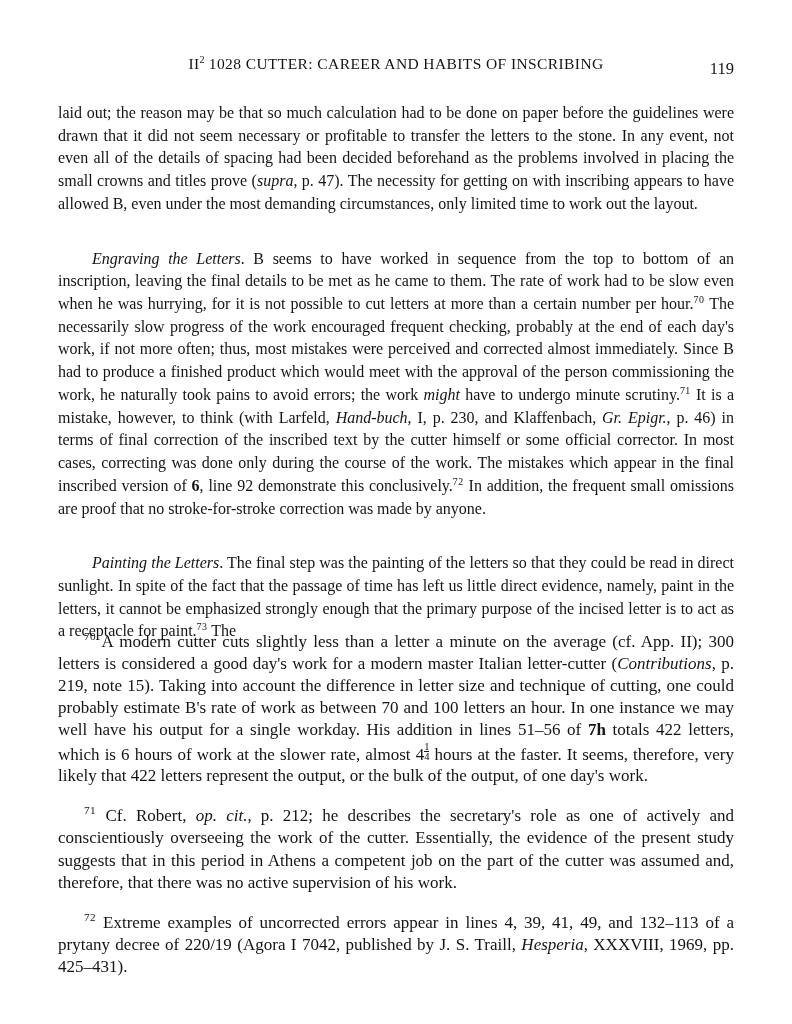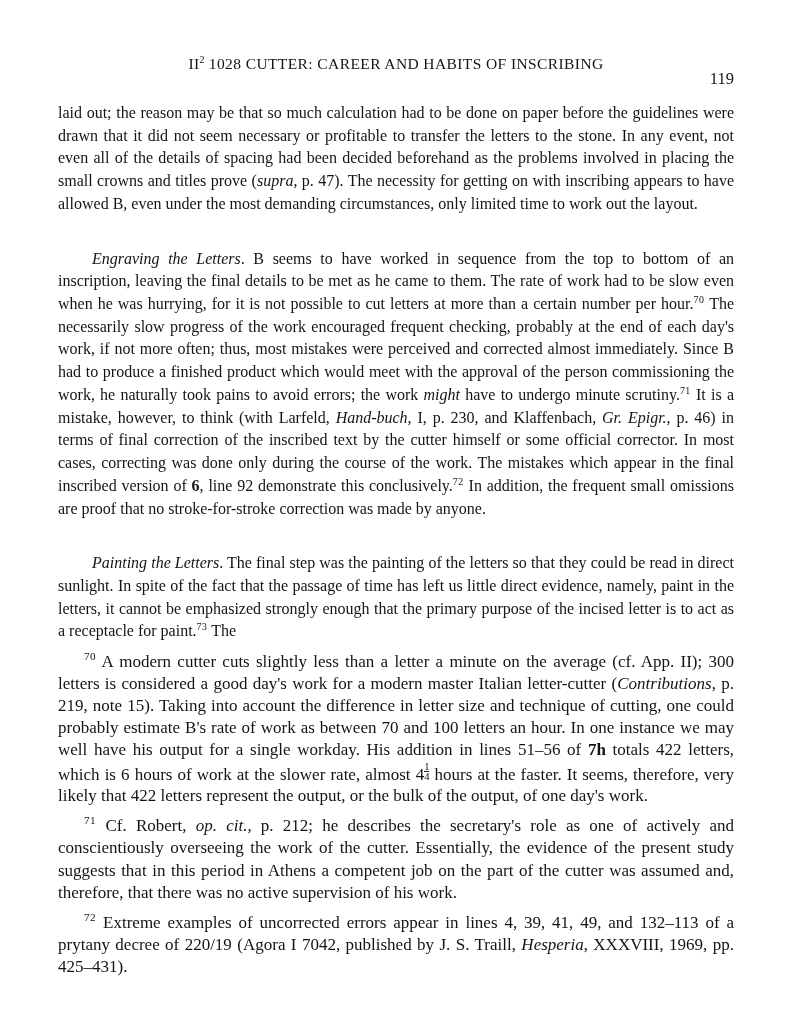--- a/index.html
+++ b/index.html
@@ -36,21 +36,21 @@
     white-space: nowrap;
   }
   .runninghead-title .sup {
     font-size: 10px;
     vertical-align: super;
     letter-spacing: 0;
   }
   .page-number {
     position: absolute;
     right: 0;
-    top: 15px;
+    top: 5px;
     font-size: 16.5px;
   }
   
   .body-text p {
     margin: 0;
     font-size: 16px;
     line-height: 1.42;
     text-align: justify;
     text-justify: inter-word;
     hyphens: manual;
@@ -85,21 +85,21 @@
     right: 58px;
     bottom: 46px;
   }
   .footnotes p {
     margin: 0;
     font-size: 17px;
     line-height: 1.3;
     text-align: justify;
   }
   .footnotes p + p {
-    margin-top: 8px;
+    margin-top: 18px;
   }
   .footnotes p .fn-indent {
     display: inline-block;
     width: 26px;
   }
   .footnotes sup {
     font-size: 0.66em;
   }
 </style>
 </head>

